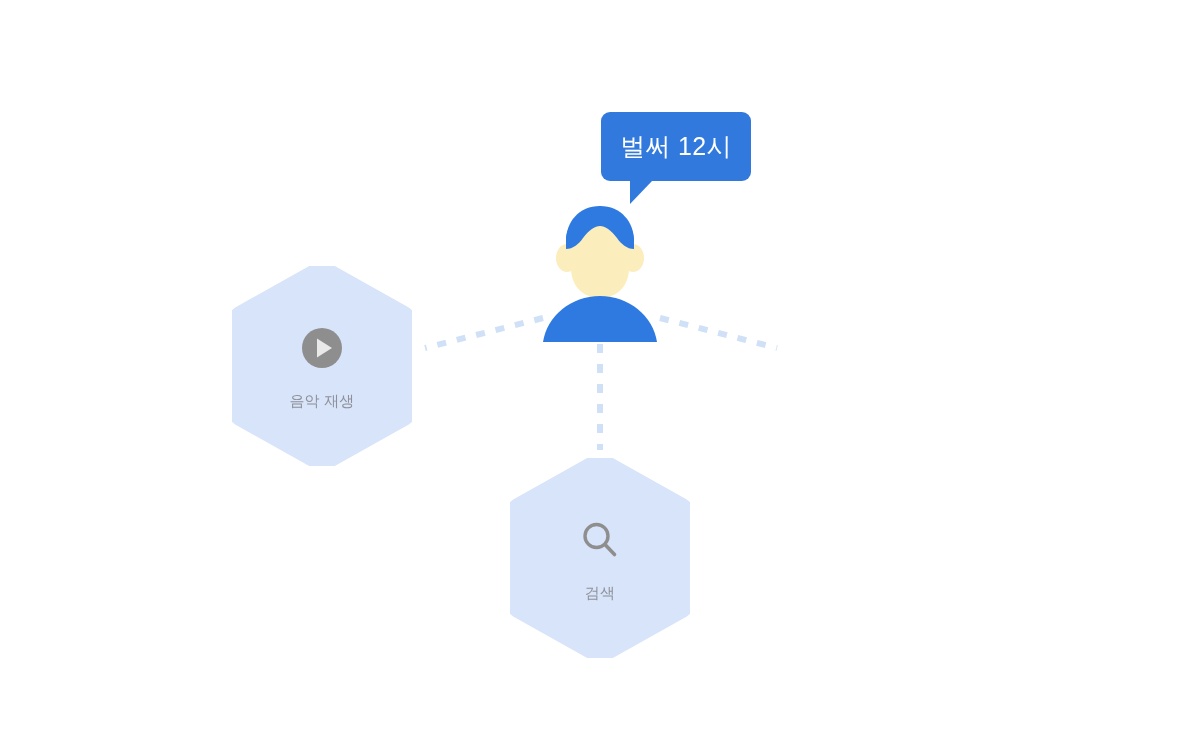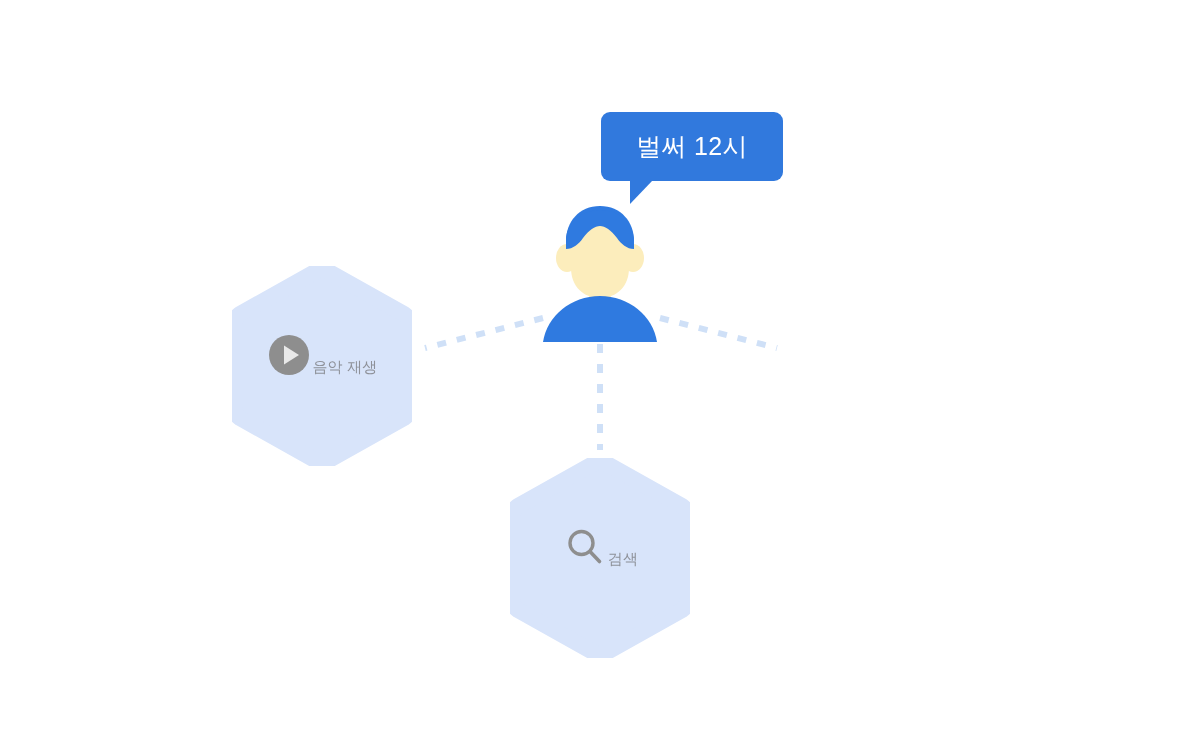--- a/index.html
+++ b/index.html
@@ -44,21 +44,21 @@
     width: 180px;
     height: 200px;
   }
   .hex-content {
     position: absolute;
     left: 0;
     top: 0;
     width: 180px;
     height: 200px;
     display: flex;
-    flex-direction: row;
+    flex-direction: column;
     align-items: center;
     justify-content: center;
   }
   .hex-icon {
     width: 46px;
     height: 46px;
     display: flex;
     align-items: center;
     justify-content: center;
     margin-bottom: 22px;
@@ -89,21 +89,21 @@
     position: absolute;
     left: 601px;
     top: 112px;
     width: 182px;
     height: 69px;
   }
   #bubble-body {
     position: absolute;
     left: 0;
     top: 0;
-    width: 182px;
+    width: 150px;
     height: 69px;
     background: #3179dd;
     border-radius: 9px;
     display: flex;
     align-items: center;
     justify-content: center;
   }
   #bubble-text {
     color: #ffffff;
     font-size: 25px;

